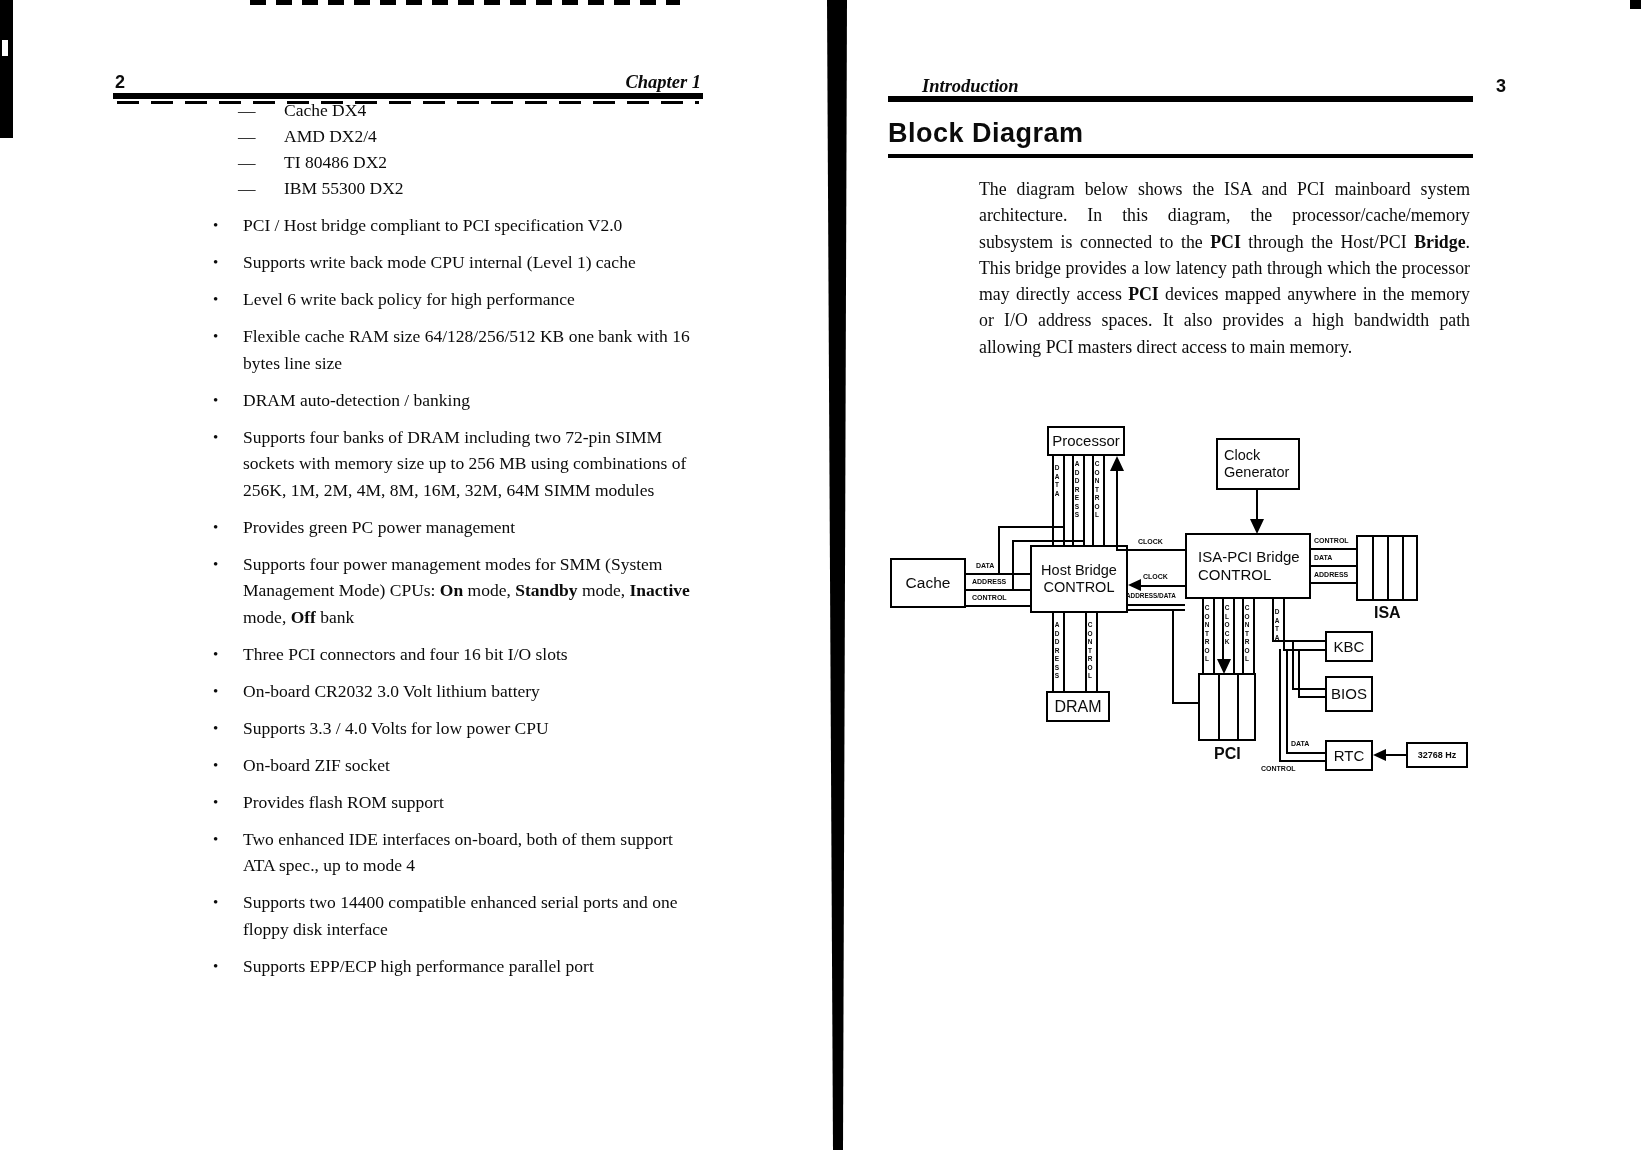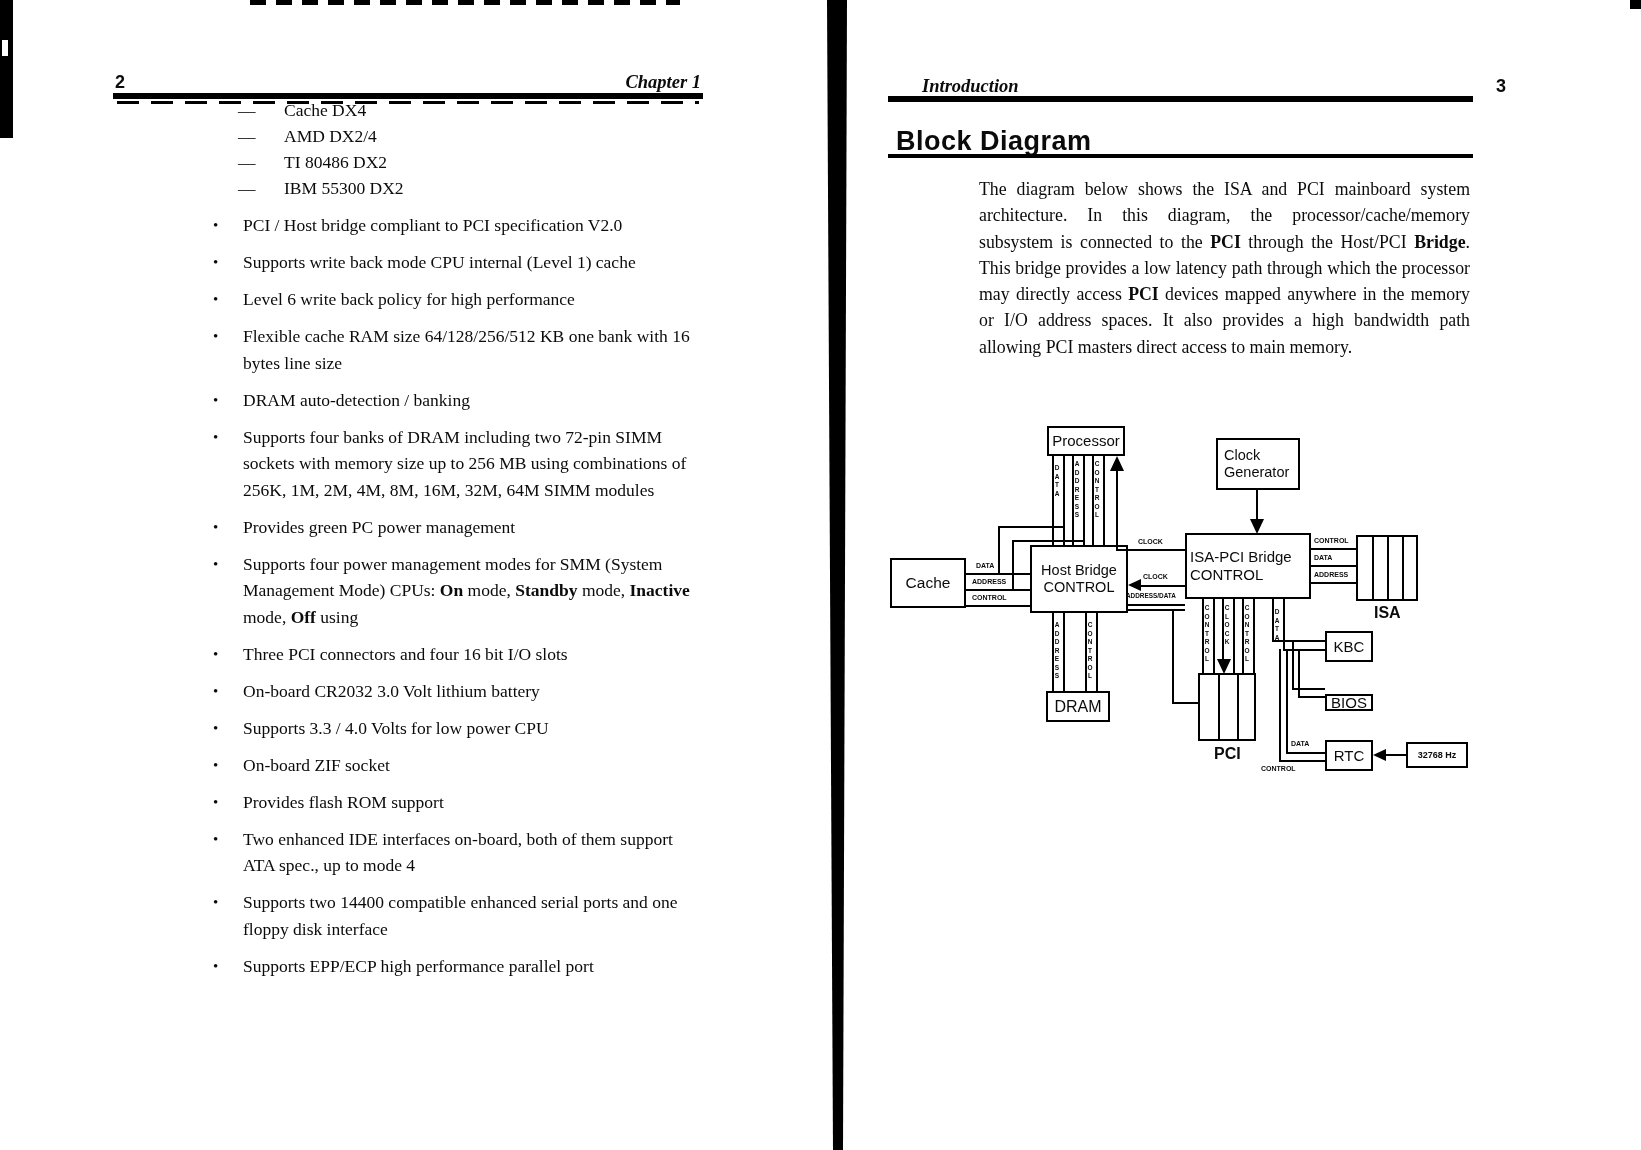--- a/index.html
+++ b/index.html
@@ -27,21 +27,21 @@
   .cpu-list{position:absolute;left:238px;top:97px;margin:0;padding:0;list-style:none;
             font-size:17.5px;line-height:26px;}
   .cpu-list li{display:flex;}
   .cpu-dash{width:46px;flex:none;}
   .features{position:absolute;left:213px;top:212px;width:484px;margin:0;padding:0;list-style:none;
             font-size:17.5px;line-height:26.5px;}
   .features li{display:flex;margin-bottom:10.5px;}
   .bullet{width:30px;flex:none;font-size:15px;}
   .ftext{flex:1;}
   
-  .section-title{position:absolute;left:888px;top:118px;margin:8px;
+  .section-title{position:absolute;left:888px;top:118px;margin:0;
                  font-family:"Liberation Sans",sans-serif;font-weight:bold;font-size:27px;letter-spacing:0.5px;}
   .para{position:absolute;left:979px;top:176px;width:491px;margin:0;
         font-size:17.8px;line-height:26.3px;text-align:justify;}
   
   .diagram{position:absolute;left:880px;top:418px;width:610px;height:400px;
            font-family:"Liberation Sans",sans-serif;}
   .box{position:absolute;border:2px solid #000;background:#fff;display:flex;flex-direction:column;
        align-items:center;justify-content:center;text-align:center;font-size:15px;line-height:1.2;box-sizing:border-box;}
   .hline{position:absolute;height:2px;background:#000;}
   .vline{position:absolute;width:2px;background:#000;}
@@ -119,21 +119,21 @@
       <li>
           <span class="bullet">•</span>
           <span class="ftext">Supports four banks of DRAM including two 72-pin SIMM sockets with memory size up to 256 MB using combinations of 256K, 1M, 2M, 4M, 8M, 16M, 32M, 64M SIMM modules</span>
         </li>
       <li>
           <span class="bullet">•</span>
           <span class="ftext">Provides green PC power management</span>
         </li>
       <li>
           <span class="bullet">•</span>
-          <span class="ftext"><span>Supports four power management modes for SMM (System Management Mode) CPUs:  </span><b>On</b><span> mode, </span><b>Standby</b><span> mode, </span><b>Inactive</b><span> mode, </span><b>Off</b><span> using</span></span>
+          <span class="ftext"><span>Supports four power management modes for SMM (System Management Mode) CPUs:  </span><b>On</b><span> mode, </span><b>Standby</b><span> mode, </span><b>Inactive</b><span> mode, </span><b>Off</b><span> bank</span></span>
         </li>
       <li>
           <span class="bullet">•</span>
           <span class="ftext">Three PCI connectors and four 16 bit I/O slots</span>
         </li>
       <li>
           <span class="bullet">•</span>
           <span class="ftext">On-board CR2032 3.0 Volt lithium battery</span>
         </li>
       <li>
@@ -184,31 +184,31 @@
           <span>Clock</span>
           <span>Generator</span>
         </div>
       <div class="box" style="left:10px;top:140px;width:76px;height:50px;font-size:15.5px;">
           <span>Cache</span>
         </div>
       <div class="box" style="left:150px;top:127px;width:98px;height:68px;font-size:14.5px;">
           <span>Host Bridge</span>
           <span>CONTROL</span>
         </div>
-      <div class="box" style="left:305px;top:115px;width:126px;height:66px;align-items:flex-start;padding-left:3px;text-align:left;">
+      <div class="box" style="left:305px;top:115px;width:126px;height:66px;align-items:flex-start;padding-left:11px;text-align:left;">
           <span>ISA-PCI Bridge</span>
           <span>CONTROL</span>
         </div>
       <div class="box" style="left:166px;top:273px;width:64px;height:31px;font-size:16px;">
           <span>DRAM</span>
         </div>
       <div class="box" style="left:445px;top:213px;width:48px;height:31px;">
           <span>KBC</span>
         </div>
-      <div class="box" style="left:445px;top:276px;width:48px;height:17px;">
+      <div class="box" style="left:445px;top:258px;width:48px;height:36px;">
           <span>BIOS</span>
         </div>
       <div class="box" style="left:445px;top:322px;width:48px;height:31px;">
           <span>RTC</span>
         </div>
       <div class="box" style="left:526px;top:324px;width:62px;height:26px;font-size:9px;font-weight:bold;">
           <span>32768 Hz</span>
         </div>
 
       <div class="slotbox" style="left:476px;top:117px;width:62px;height:66px;">

